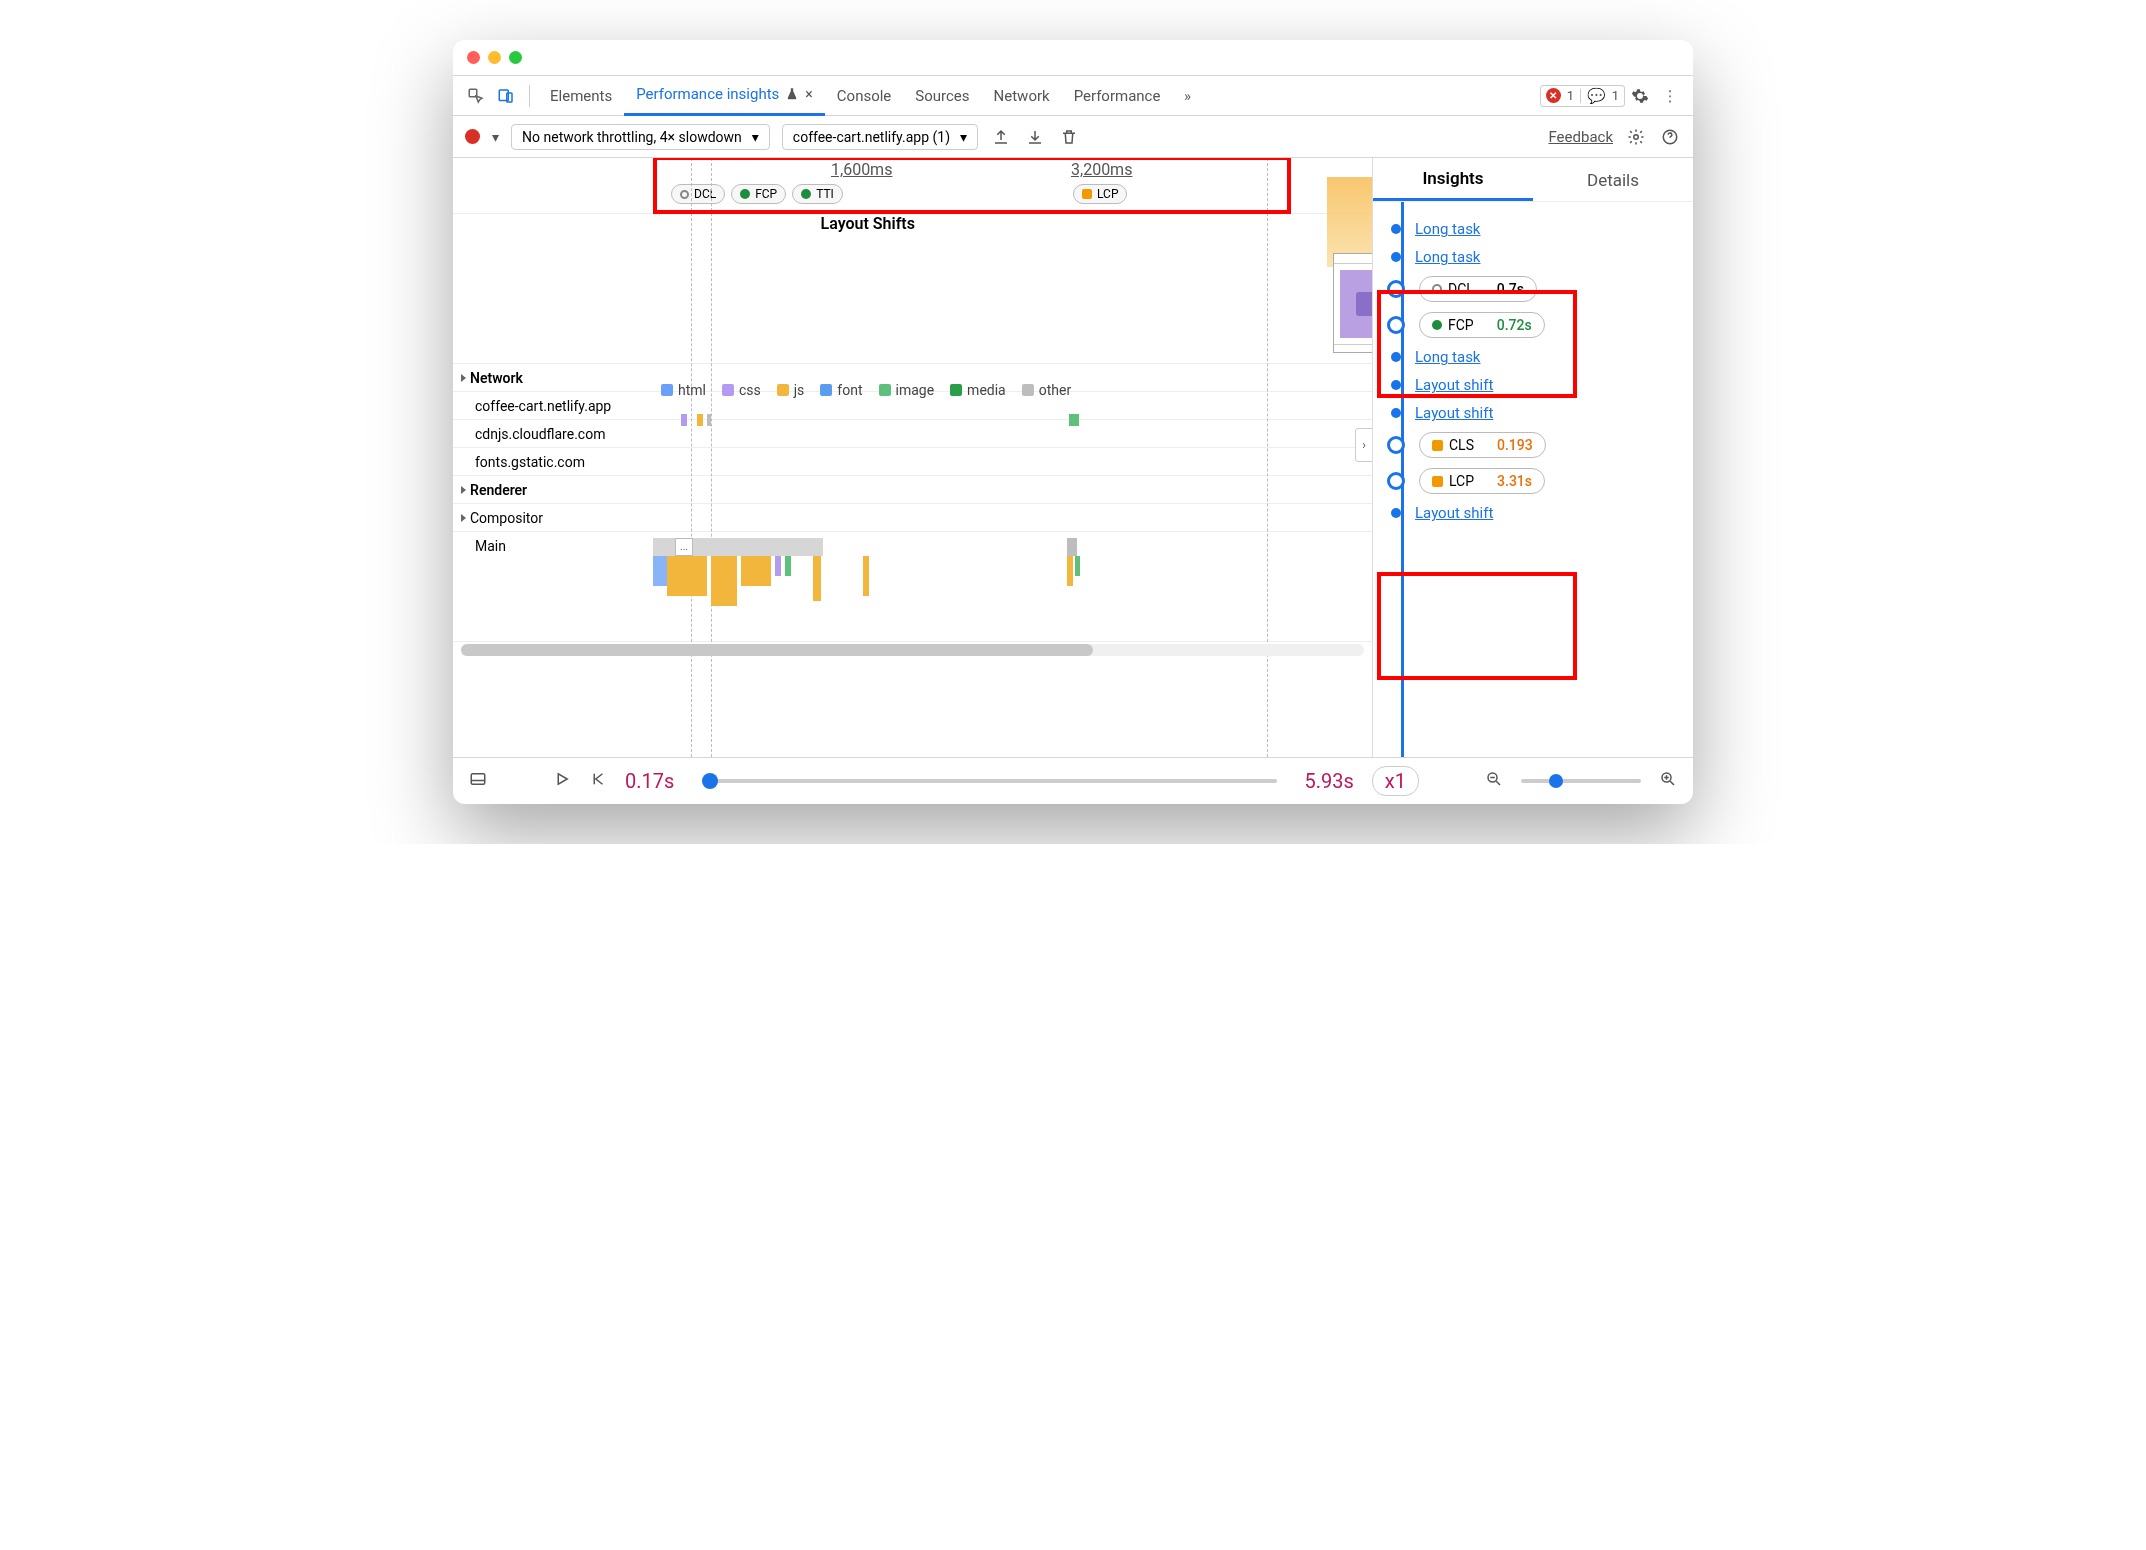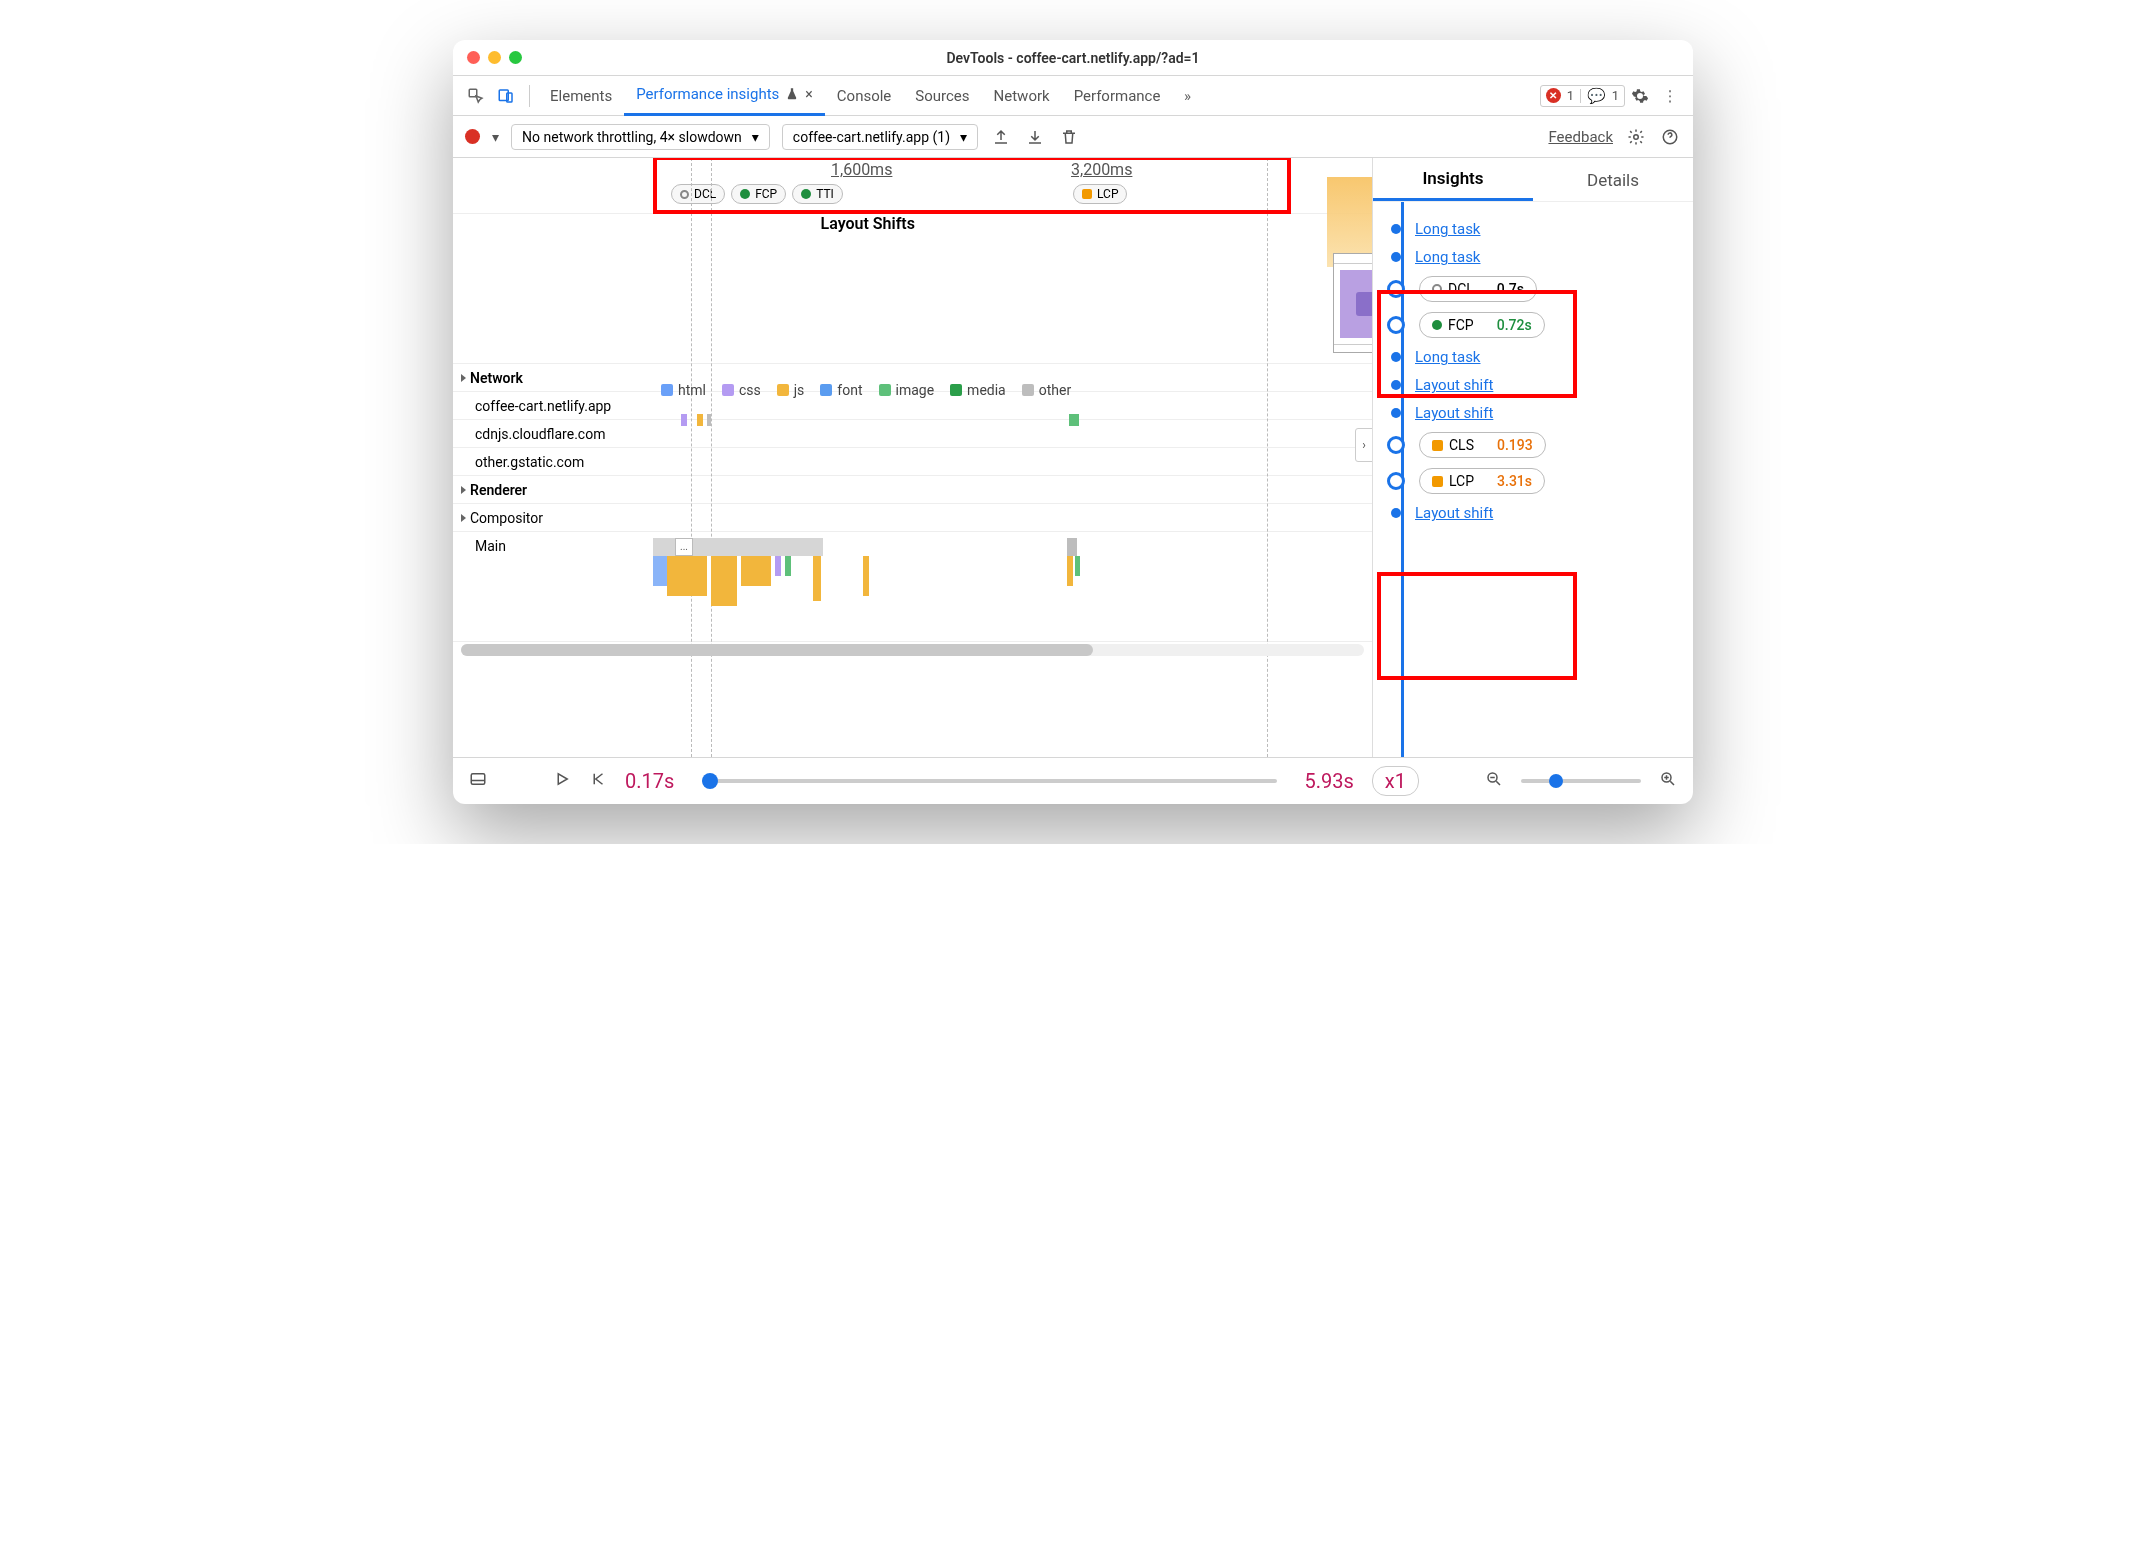--- a/index.html
+++ b/index.html
@@ -123,21 +123,20 @@
 <body>
 
 <div class="window">
 
   <div class="titlebar">
     <div class="traffic">
       <div class="dot red"></div>
       <div class="dot yellow"></div>
       <div class="dot green"></div>
     </div>
-    <div class="titlebar-title">DevTools - coffee-cart.netlify.app/?ad=1</div>
   </div>
 
   <div class="tabbar">
     <span class="icon-btn">
       <svg class="icon" viewBox="0 0 24 24" fill="none" stroke="currentColor" stroke-width="2">
           <rect x="3" y="3" width="10" height="10" rx="1"></rect>
           <path d="M12 12 l8 3 -3 2 -2 3z"></path>
         </svg>
     </span>
     <span class="icon-btn">
@@ -313,21 +312,21 @@
           <span style="position:absolute;left:44px;top:8px;width:6px;height:12px;background:#f2b63c"></span>
           <span style="position:absolute;left:54px;top:8px;width:4px;height:12px;background:#bdbdbd"></span>
           <span style="position:absolute;left:416px;top:8px;width:10px;height:12px;background:#5ec07a"></span>
         </div>
       </div>
       <div class="track-row">
         <div class="row-header" style="padding-left:22px">cdnjs.cloudflare.com</div>
         <div class="track-area"></div>
       </div>
       <div class="track-row">
-        <div class="row-header" style="padding-left:22px">other.gstatic.com</div>
+        <div class="row-header" style="padding-left:22px">fonts.gstatic.com</div>
         <div class="track-area"></div>
       </div>
 
       <div class="track-row">
         <div class="row-header" style="font-weight:600">
             <span class="tri"></span>
             <span>Renderer</span>
           </div>
         <div class="track-area"></div>
       </div>

